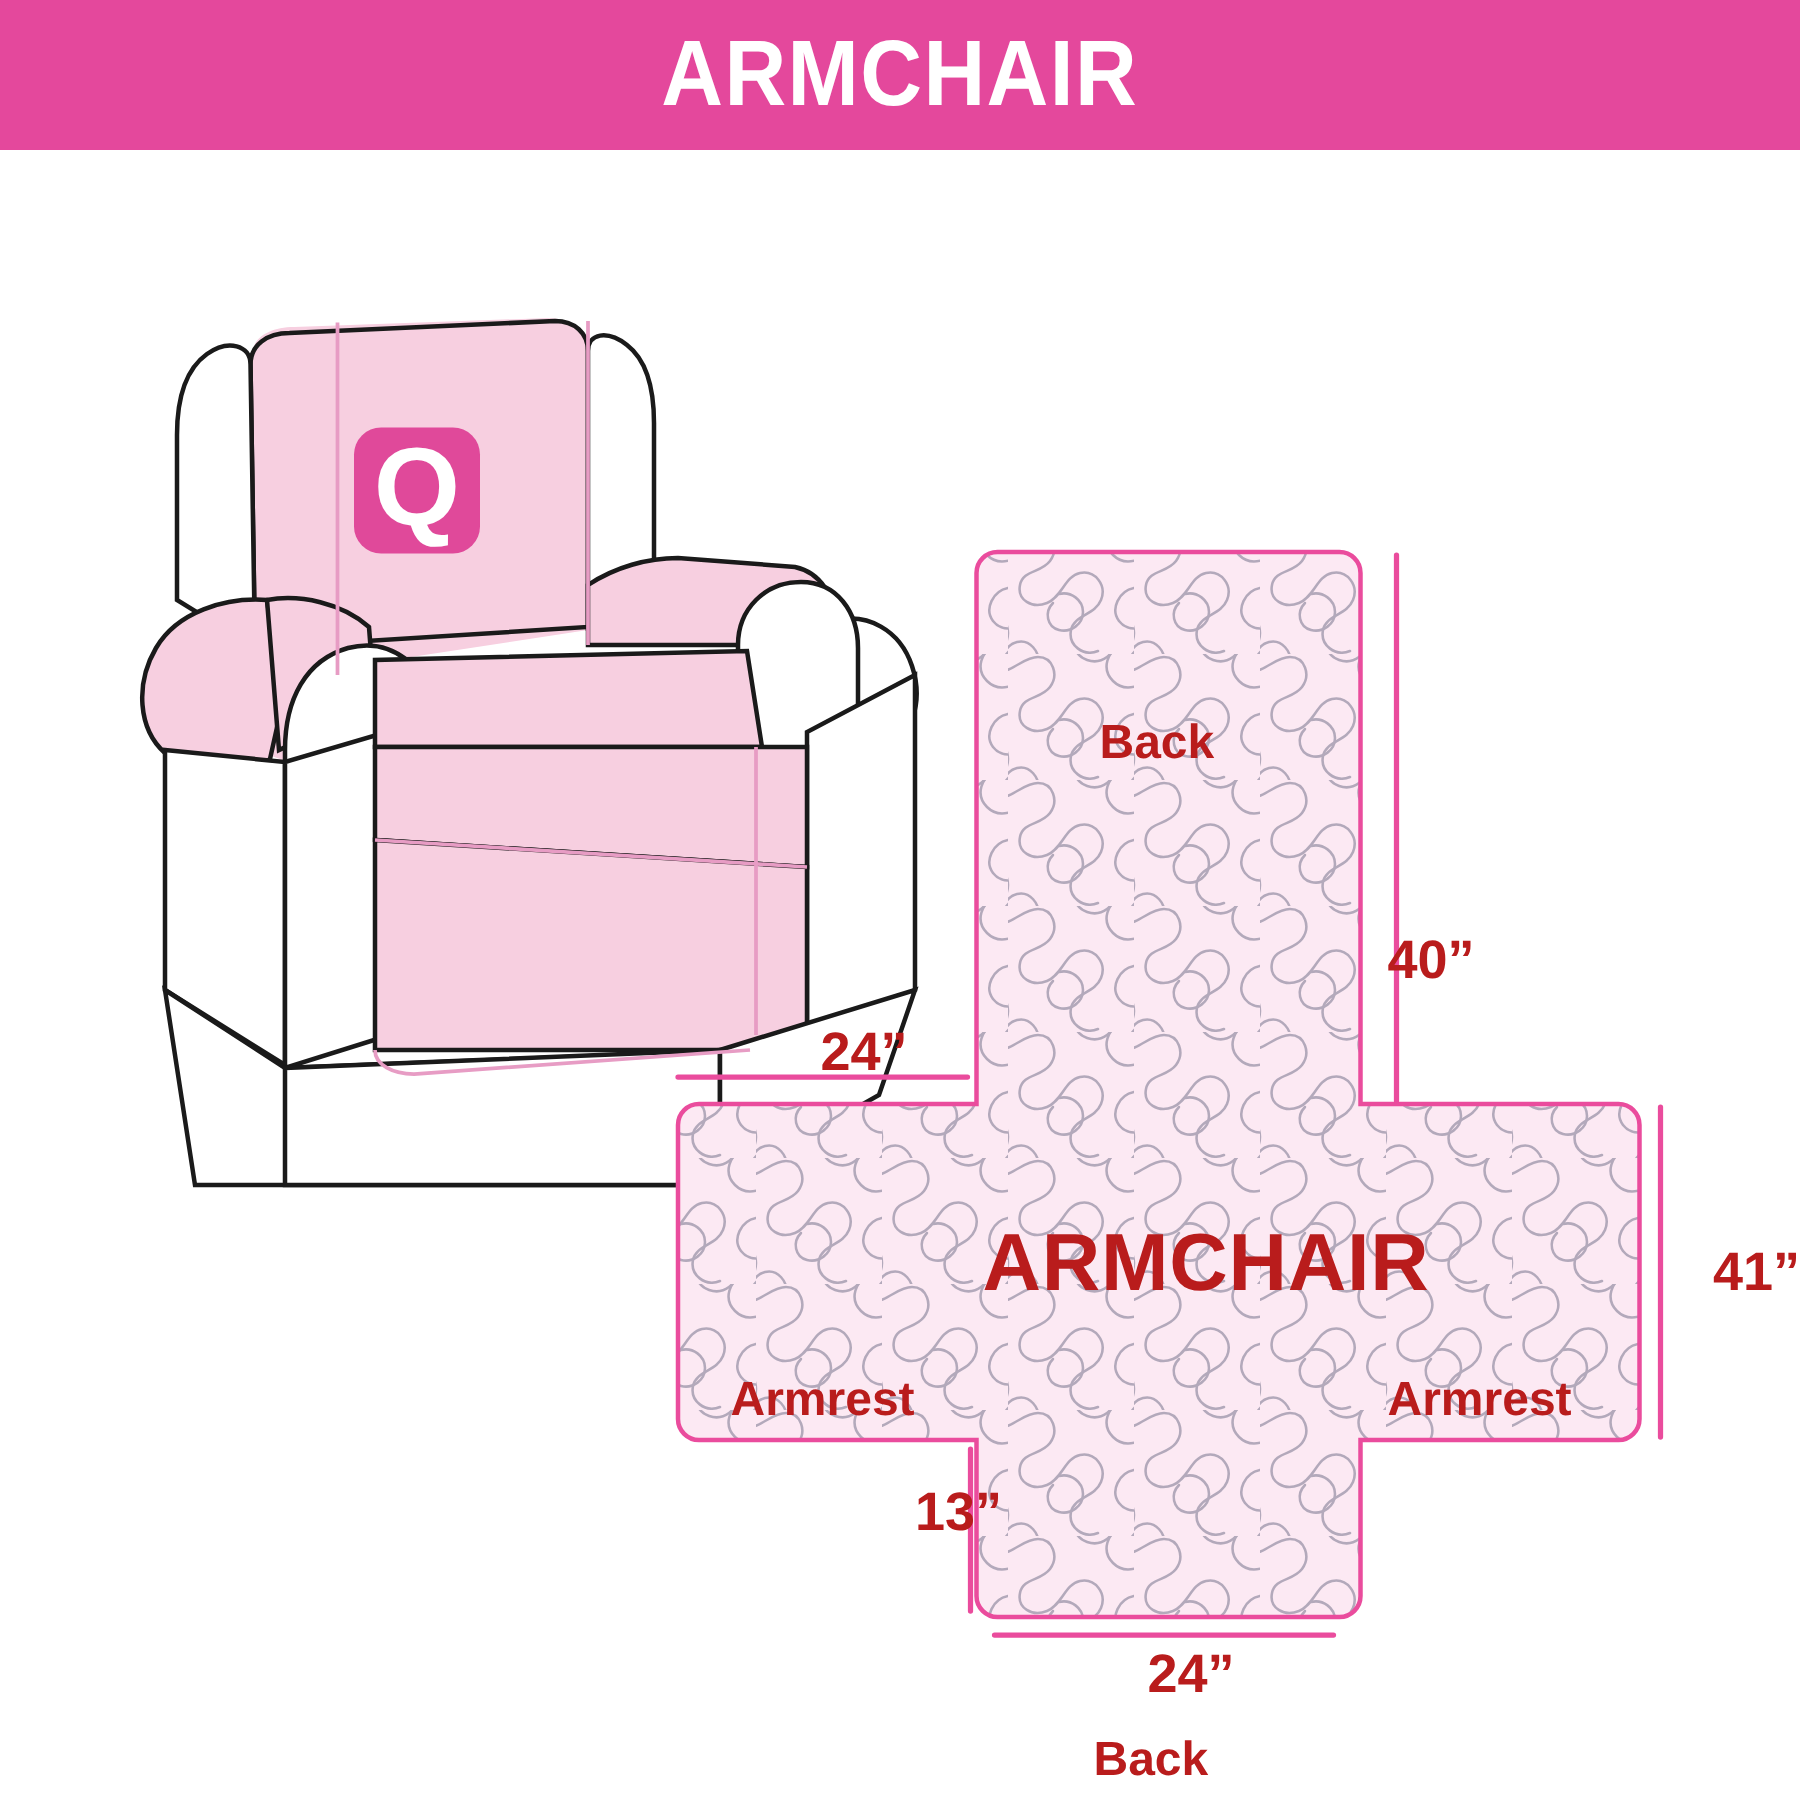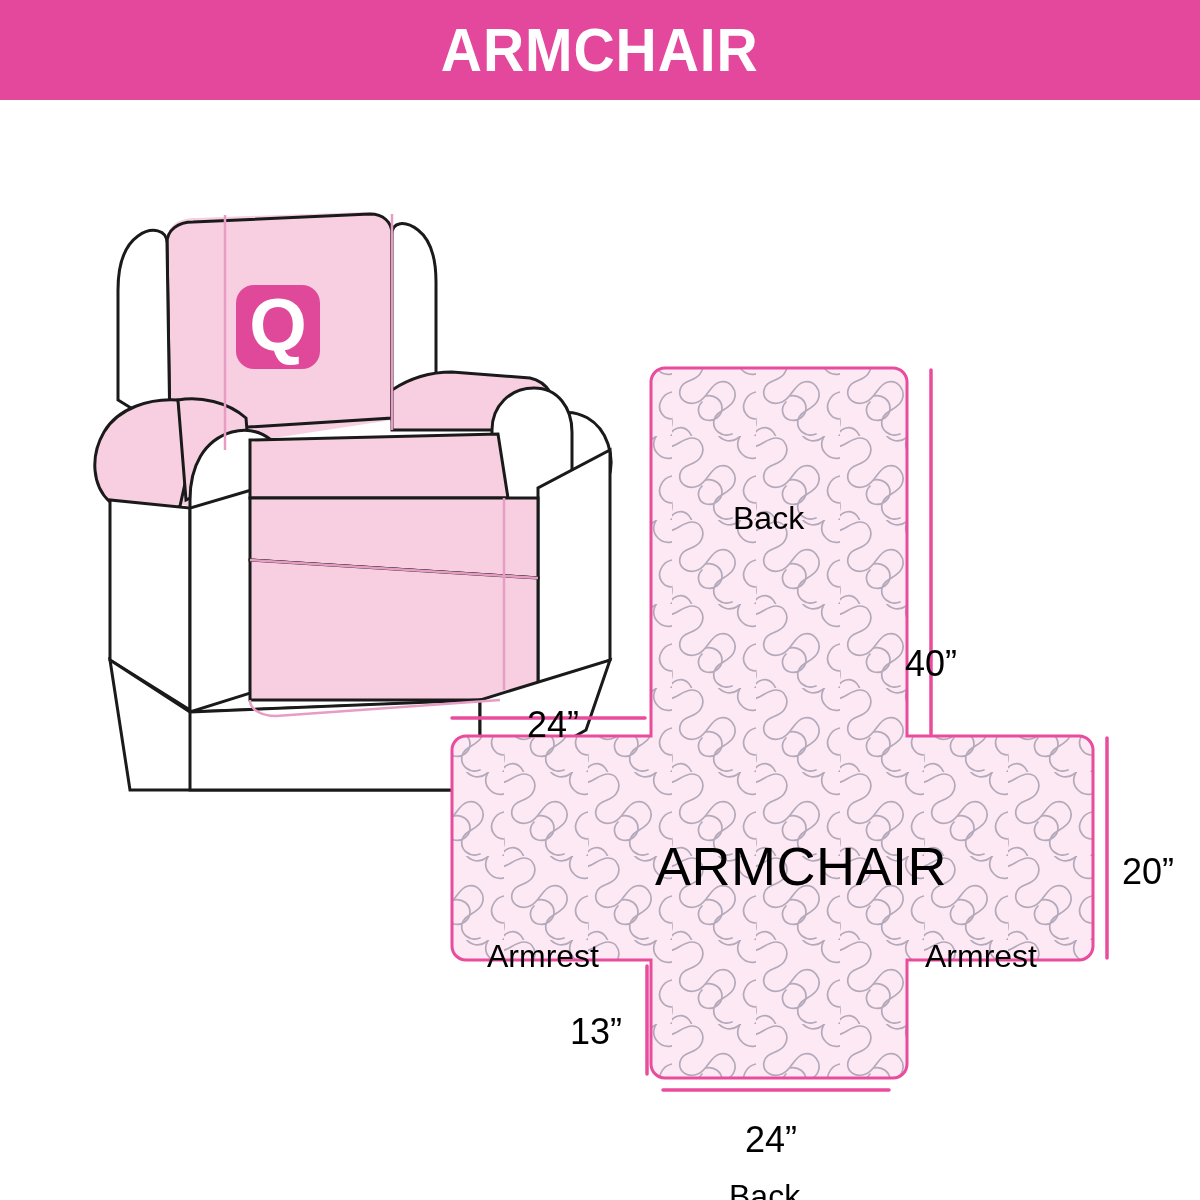--- a/index.html
+++ b/index.html
@@ -49,28 +49,27 @@
 
   .svg-layer {
     position: absolute;
     left: 0;
     top: 0;
   }
 
   
   .lbl {
     position: absolute;
-    color: #000000;
-    font-weight: normal;
+    color: #b91c1c;
+    font-weight: bold;
     font-family: "Liberation Sans", sans-serif;
     white-space: nowrap;
     line-height: 1;
-    margin-top: 24px;
-  }
-  .dim-lbl { font-size: 36px; }
+  }
+  .dim-lbl { font-size: 36px; padding-left: 20px; }
   .panel-lbl { font-size: 32px; }
   #pattern-center-label {
     font-size: 54px;
     letter-spacing: 0.5px;
   }
 </style>
 </head>
 <body>
 
 <div id="header-banner">
@@ -189,23 +188,23 @@
       <line x1="663" y1="990" x2="889" y2="990"></line>
     </g>
   </svg>
 
   <div class="lbl panel-lbl" style="left:733px; top:378px;">Back</div>
 
   <div class="lbl dim-lbl" style="left:905px; top:522px;">40”</div>
 
   <div class="lbl dim-lbl" style="left:527px; top:583px;">24”</div>
 
-  <div class="lbl dim-lbl" style="left:1122px; top:730px;">20”</div>
-
-  <div class="lbl dim-lbl" style="left:570px; top:890px;text-align:center;">13”</div>
+  <div class="lbl dim-lbl" style="left:1122px; top:730px;">41”</div>
+
+  <div class="lbl dim-lbl" style="left:590px; top:890px;text-align:center;">13”</div>
 
   <div class="lbl dim-lbl" style="left:745px; top:998px;">24”</div>
 
   <div class="lbl panel-lbl" style="left:487px; top:816px;">Armrest</div>
 
   <div class="lbl panel-lbl" style="left:925px; top:816px;">Armrest</div>
 
   <div class="lbl panel-lbl" style="left:729px; top:1056px;">Back</div>
 
   <div class="lbl" id="pattern-center-label" style="left:655px; top:715px;">ARMCHAIR</div>

